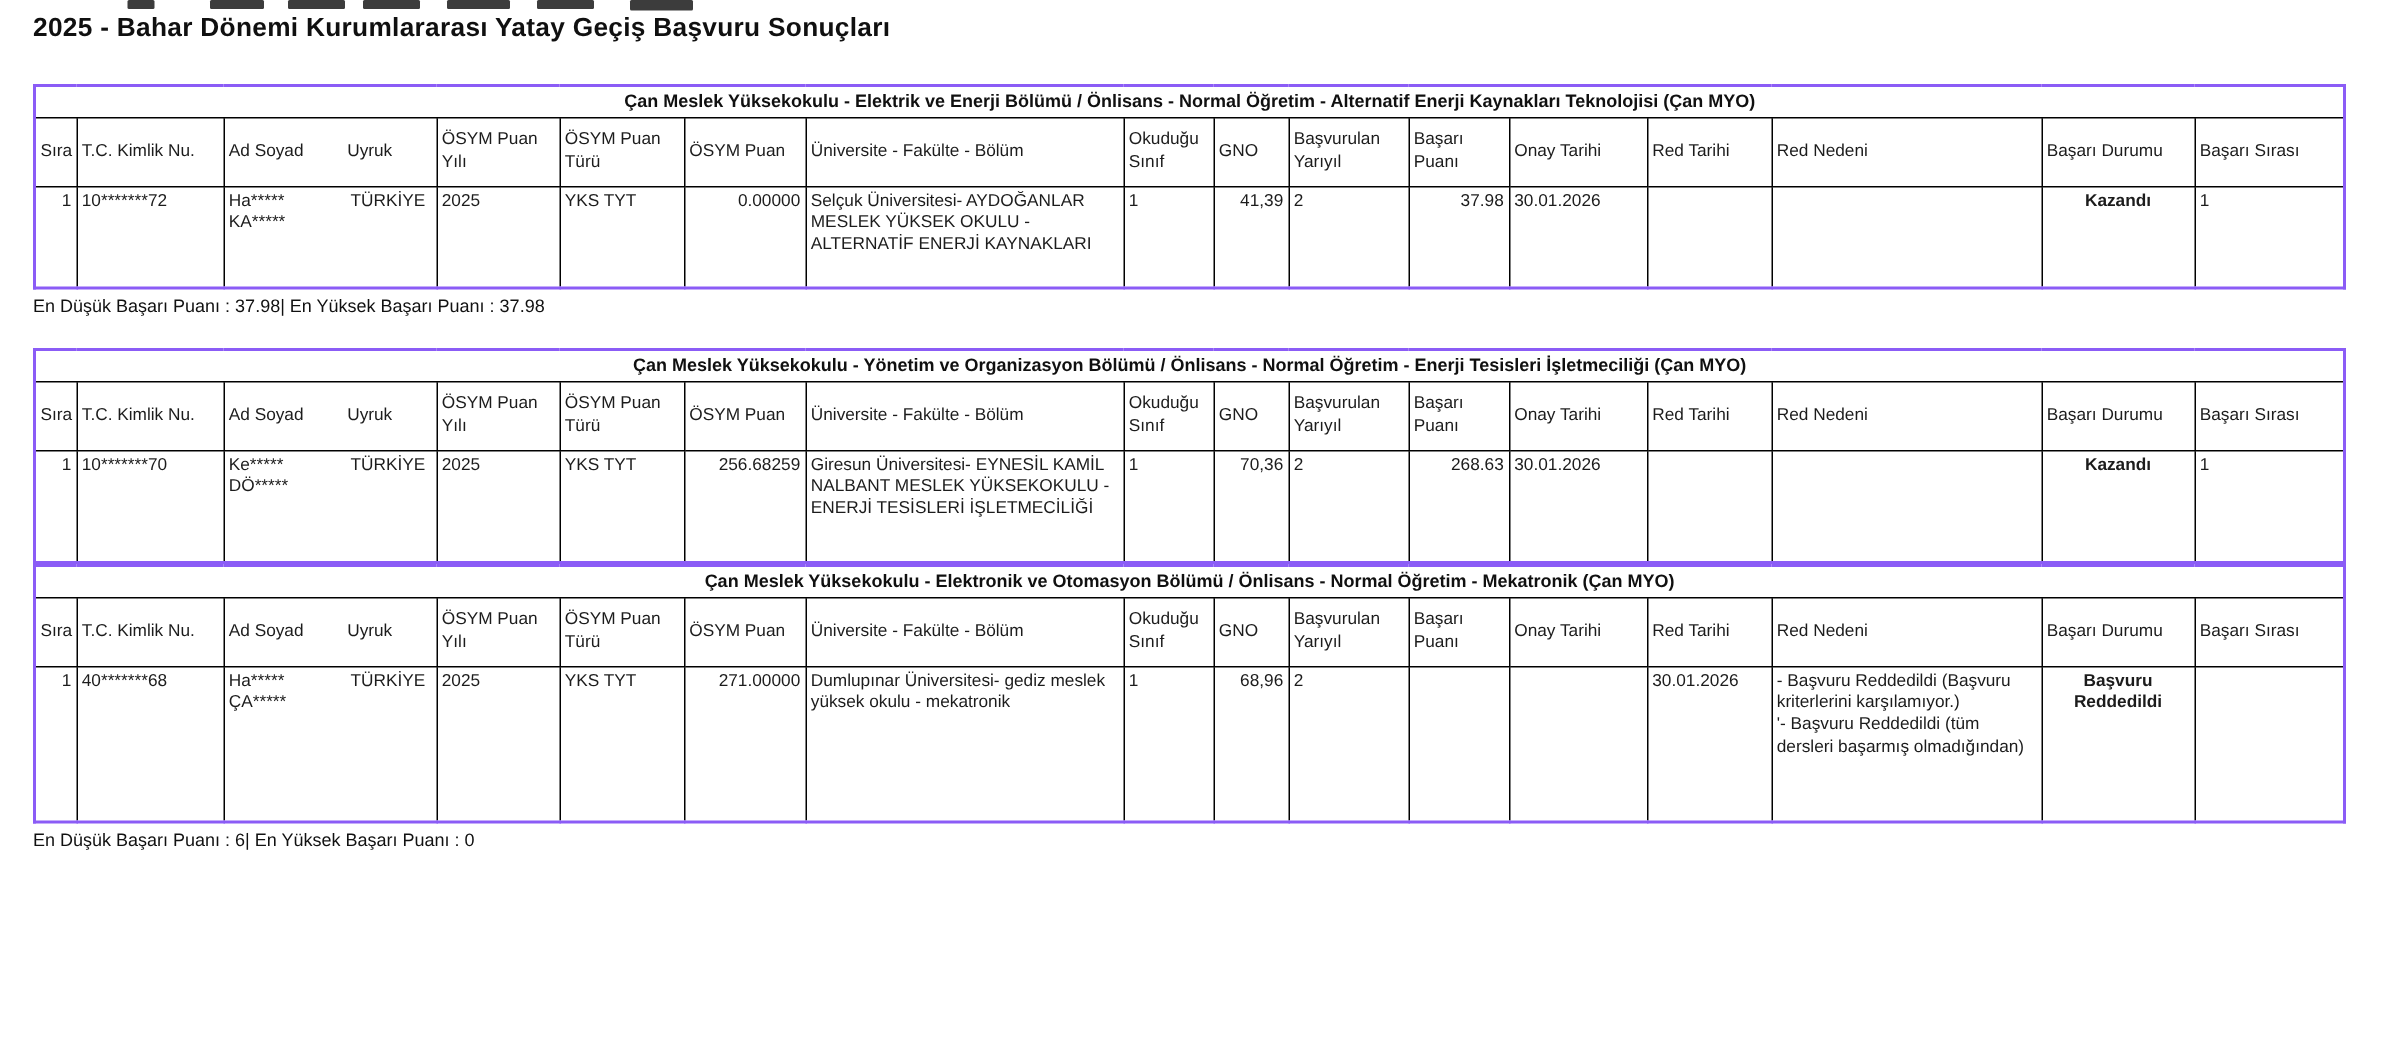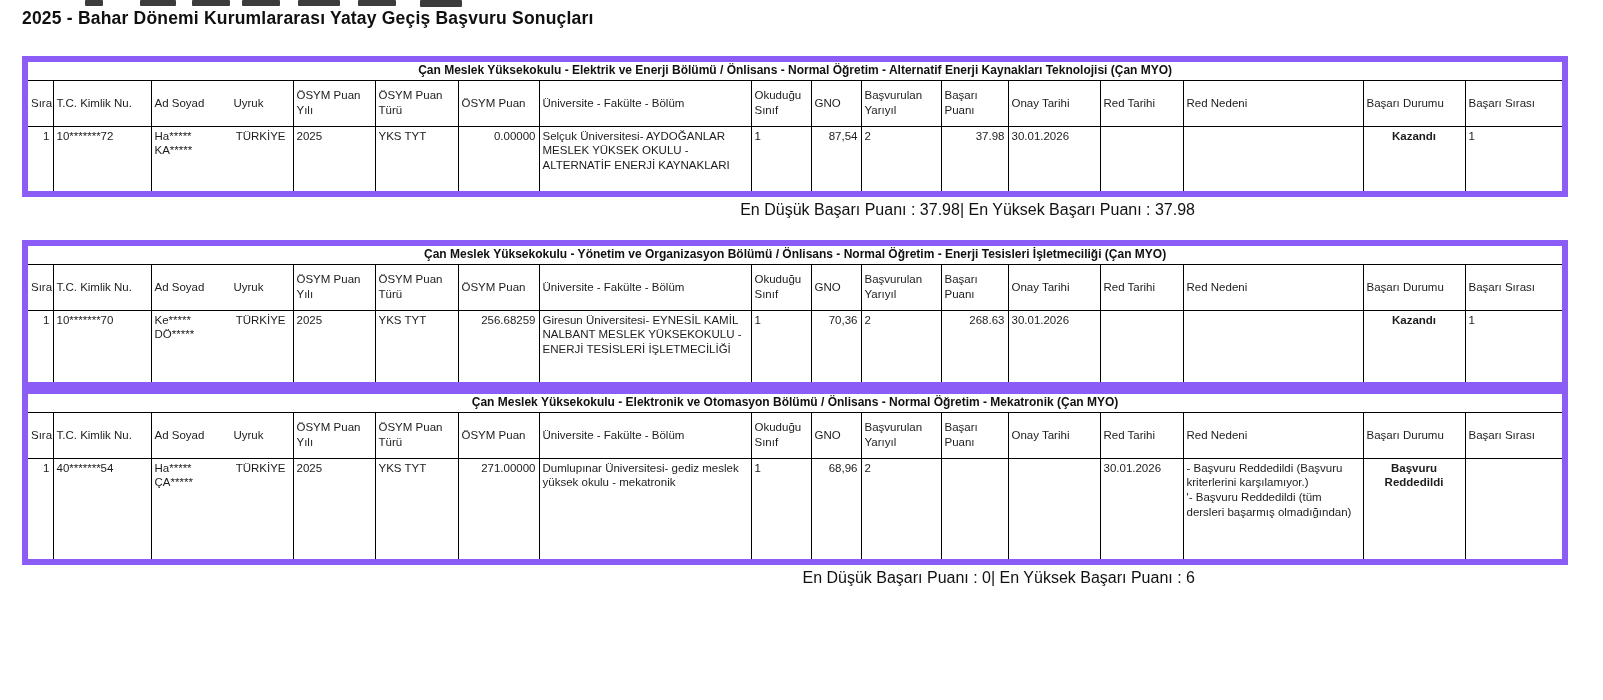--- a/index.html
+++ b/index.html
@@ -14,21 +14,21 @@
   .a7{left:420px;width:42px;height:7px;}
 
   .doc { position:absolute; left:22px; top:0; width:1541px; }
   .page-title {
     text-align:left; font-size:17.5px; font-weight:bold; color:#101010;
     margin-top:8px; margin-bottom:27px; letter-spacing:0.2px;
   }
 
   table.results {
     border-collapse:collapse; table-layout:fixed; width:1541px;
-    border:6px solid #8b5cf6;
+    border:2px solid #8b5cf6;
   }
   table.results th, table.results td {
     border:1px solid #000; font-size:11.5px; color:#1c1c1c;
     padding:2px 3px; overflow:hidden; vertical-align:top; line-height:1.28;
   }
   tr.tbl-title th {
     font-size:12px; font-weight:bold; text-align:center; vertical-align:middle;
     height:21px; padding:1px 2px; color:#101010;
   }
   tr.hdr td { height:46px; vertical-align:middle; }
@@ -42,21 +42,21 @@
   .name { white-space:pre-line; }
   .rn   { white-space:pre-line; }
   .aduy { display:flex; justify-content:space-between; align-items:flex-start; }
   .uy-h { margin-right:26px; }
   .uy-d { margin-right:4px; }
 
   .status-win    { color:#00A650; font-weight:bold; text-align:center;margin-left:16px; }
   .status-reject { color:#FF0000; font-weight:bold; text-align:center; line-height:1.45; }
 
   .tfooter {
-    font-size:16px; color:#111; text-align:right;
+    font-size:12px; color:#111; text-align:left;
     width:1541px; padding-right:368px;
     margin-top:4px; margin-bottom:21px;
   }
 </style>
 </head>
 <body>
 
 <span class="artifact a1"></span>
 <span class="artifact a2"></span>
 <span class="artifact a3"></span>
@@ -123,21 +123,21 @@
           <span class="name">Ha*****
 KA*****</span>
           <span class="uy-d">TÜRKİYE</span>
         </div>
       </td>
       <td class="al-c">2025</td>
       <td class="al-c">YKS TYT</td>
       <td class="al-r pr8">0.00000</td>
       <td>Selçuk Üniversitesi- AYDOĞANLAR MESLEK YÜKSEK OKULU - ALTERNATİF ENERJİ KAYNAKLARI</td>
       <td class="al-c">1</td>
-      <td class="al-r">87,54</td>
+      <td class="al-r">41,39</td>
       <td class="al-c">2</td>
       <td class="al-r pr8">37.98</td>
       <td class="al-c">30.01.2026</td>
       <td class="al-c"></td>
       <td class="rn"></td>
       <td class="status-win">Kazandı</td>
       <td class="al-c">1</td>
     </tr>
   </tbody>
     </table>
@@ -257,21 +257,21 @@
       <td>Başvurulan Yarıyıl</td>
       <td>Başarı Puanı</td>
       <td>Onay Tarihi</td>
       <td>Red Tarihi</td>
       <td>Red Nedeni</td>
       <td>Başarı Durumu</td>
       <td>Başarı Sırası</td>
     </tr>
     <tr class="data">
       <td class="al-r">1</td>
-      <td>40*******54</td>
+      <td>40*******68</td>
       <td>
         <div class="aduy">
           <span class="name">Ha*****
 ÇA*****</span>
           <span class="uy-d">TÜRKİYE</span>
         </div>
       </td>
       <td class="al-c">2025</td>
       <td class="al-c">YKS TYT</td>
       <td class="al-r pr8">271.00000</td>
@@ -282,15 +282,15 @@
       <td class="al-r pr8"></td>
       <td class="al-c"></td>
       <td class="al-c">30.01.2026</td>
       <td class="rn">- Başvuru Reddedildi (Başvuru kriterlerini karşılamıyor.)
 '- Başvuru Reddedildi (tüm dersleri başarmış olmadığından)</td>
       <td class="status-reject">Başvuru Reddedildi</td>
       <td class="al-c"></td>
     </tr>
   </tbody>
     </table>
-  <div class="tfooter">En Düşük Başarı Puanı : 0| En Yüksek Başarı Puanı : 6</div>
+  <div class="tfooter">En Düşük Başarı Puanı : 6| En Yüksek Başarı Puanı : 0</div>
 
 </div>
 
 </body></html>

